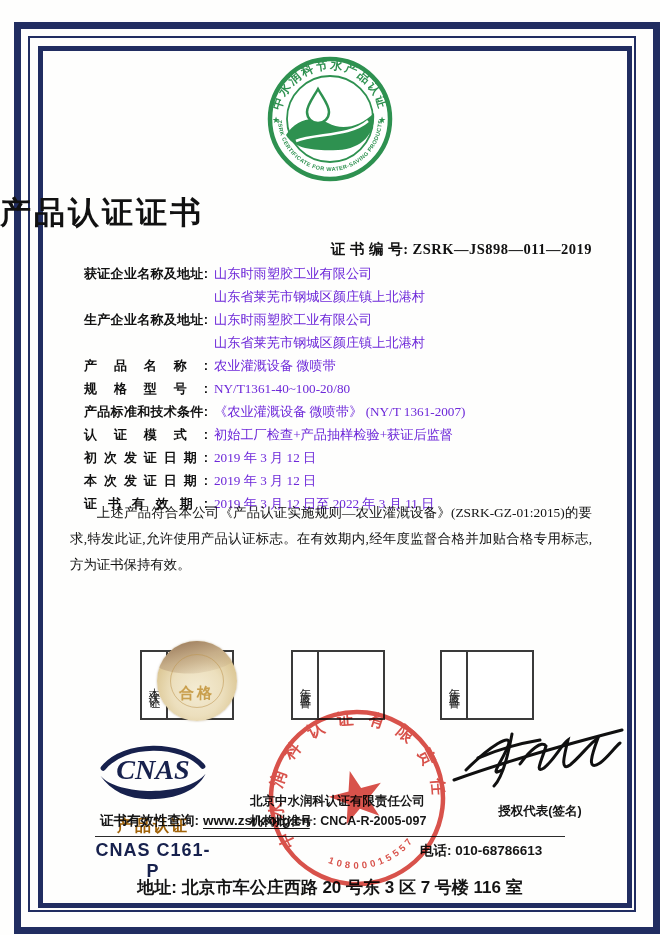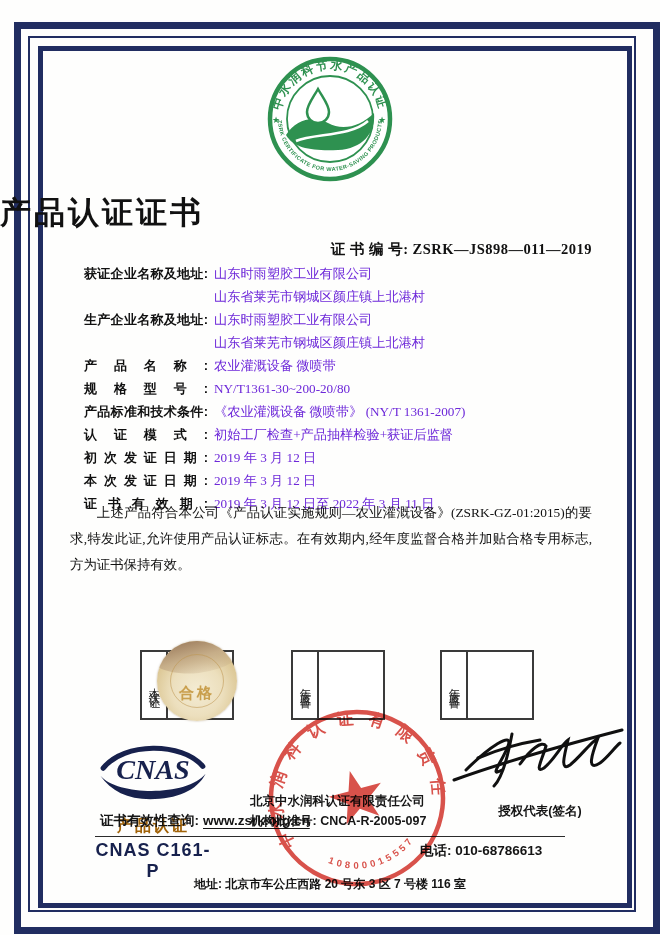--- a/index.html
+++ b/index.html
@@ -100,21 +100,21 @@
     position:absolute;left:100px;top:812px;
     font-family:"Liberation Sans",sans-serif;font-weight:bold;font-size:13.5px;color:#141414;
   }
   .query-left .url{text-decoration:underline;text-underline-offset:3px;margin-left:4px;}
   .query-right{
     position:absolute;left:420px;top:842px;
     font-family:"Liberation Sans",sans-serif;font-weight:bold;font-size:13.5px;color:#141414;
   }
   .address{
     position:absolute;left:0;right:0;top:876px;text-align:center;
-    font-family:"Liberation Sans",sans-serif;font-weight:bold;font-size:12px;color:#141414;
+    font-family:"Liberation Sans",sans-serif;font-weight:bold;font-size:17px;color:#141414;
   }
 </style>
 </head>
 <body>
 
 <div class="page">
 
   <div class="frame outer"></div>
   <div class="frame mid"></div>
   <div class="frame inner"></div>
@@ -156,21 +156,21 @@
       <span class="flabel">生产企业名称及地址:</span>
       <span class="fvalue">山东时雨塑胶工业有限公司</span>
     </div>
     <div class="fcont">山东省莱芜市钢城区颜庄镇上北港村</div>
     <div class="frow">
       <span class="flabel">产品名称:</span>
       <span class="fvalue">农业灌溉设备 微喷带</span>
     </div>
     <div class="frow">
       <span class="flabel">规格型号:</span>
-      <span class="fvalue">NY/T1361-30~200-20/80</span>
+      <span class="fvalue">NY/T1361-40~100-20/80</span>
     </div>
     <div class="frow">
       <span class="flabel">产品标准和技术条件:</span>
       <span class="fvalue">《农业灌溉设备 微喷带》  (NY/T 1361-2007)</span>
     </div>
     <div class="frow">
       <span class="flabel">认证模式:</span>
       <span class="fvalue">初始工厂检查+产品抽样检验+获证后监督</span>
     </div>
     <div class="frow">

